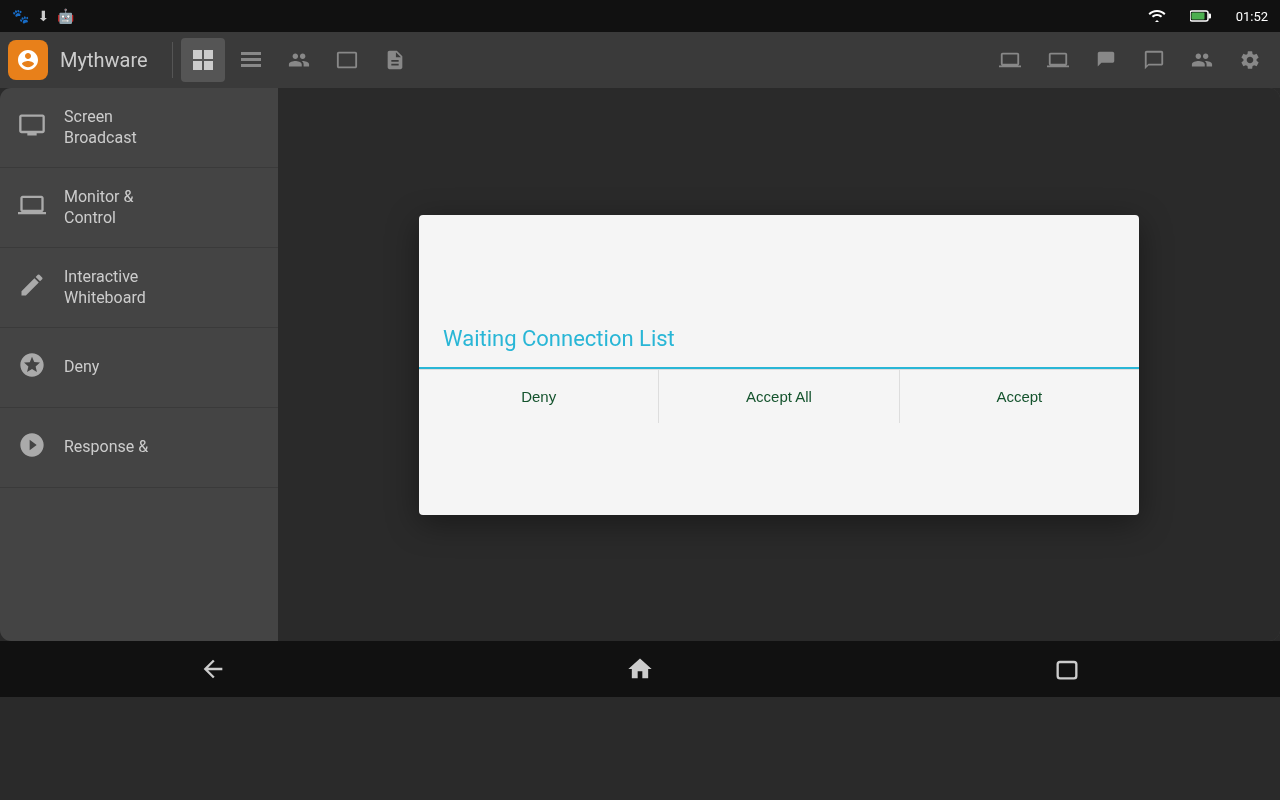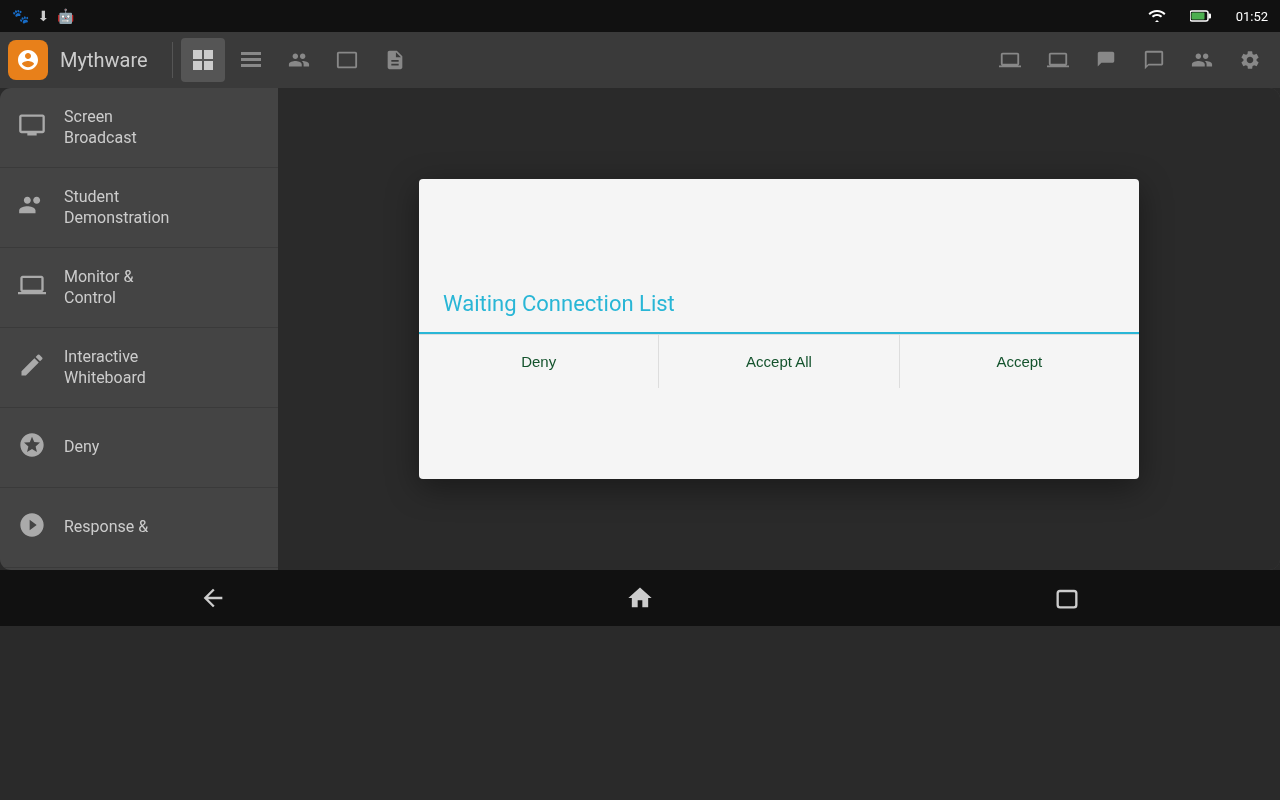--- a/index.html
+++ b/index.html
@@ -34,21 +34,21 @@
     }
     .status-icon {
       color: #ccc;
       font-size: 14px;
     }
 
     
     .app-container {
       display: flex;
       flex-direction: column;
-      height: 594px;
+      height: 665px;
     }
 
     
     .toolbar {
       height: 56px;
       background: #3a3a3a;
       display: flex;
       align-items: center;
       padding: 0 8px;
       gap: 4px;
@@ -382,28 +382,20 @@
 
       <div class="sidebar-item">
         <div class="sidebar-item-icon">
           <svg viewBox="0 0 24 24" fill="#aaa">
             <path d="M21 3H3c-1.1 0-2 .9-2 2v12c0 1.1.9 2 2 2h5v2h8v-2h5c1.1 0 1.99-.9 1.99-2L23 5c0-1.1-.9-2-2-2zm0 14H3V5h18v12z"></path>
           </svg>
         </div>
         <span class="sidebar-item-label">Screen<br>Broadcast</span>
       </div>
 
-      <div class="sidebar-item">
-        <div class="sidebar-item-icon">
-          <svg viewBox="0 0 24 24" fill="#aaa">
-            <path d="M16 11c1.66 0 2.99-1.34 2.99-3S17.66 5 16 5c-1.66 0-3 1.34-3 3s1.34 3 3 3zm-8 0c1.66 0 2.99-1.34 2.99-3S9.66 5 8 5C6.34 5 5 6.34 5 8s1.34 3 3 3zm0 2c-2.33 0-7 1.17-7 3.5V19h14v-2.5c0-2.33-4.67-3.5-7-3.5z"></path>
-          </svg>
-        </div>
-        <span class="sidebar-item-label">Student<br>Demonstration</span>
-      </div>
 
       <div class="sidebar-item">
         <div class="sidebar-item-icon">
           <svg viewBox="0 0 24 24" fill="#aaa">
             <path d="M20 18c1.1 0 2-.9 2-2V6c0-1.1-.9-2-2-2H4c-1.1 0-2 .9-2 2v10c0 1.1.9 2 2 2H0v2h24v-2h-4zM4 6h16v10H4V6z"></path>
           </svg>
         </div>
         <span class="sidebar-item-label">Monitor &amp;<br>Control</span>
       </div>
 

